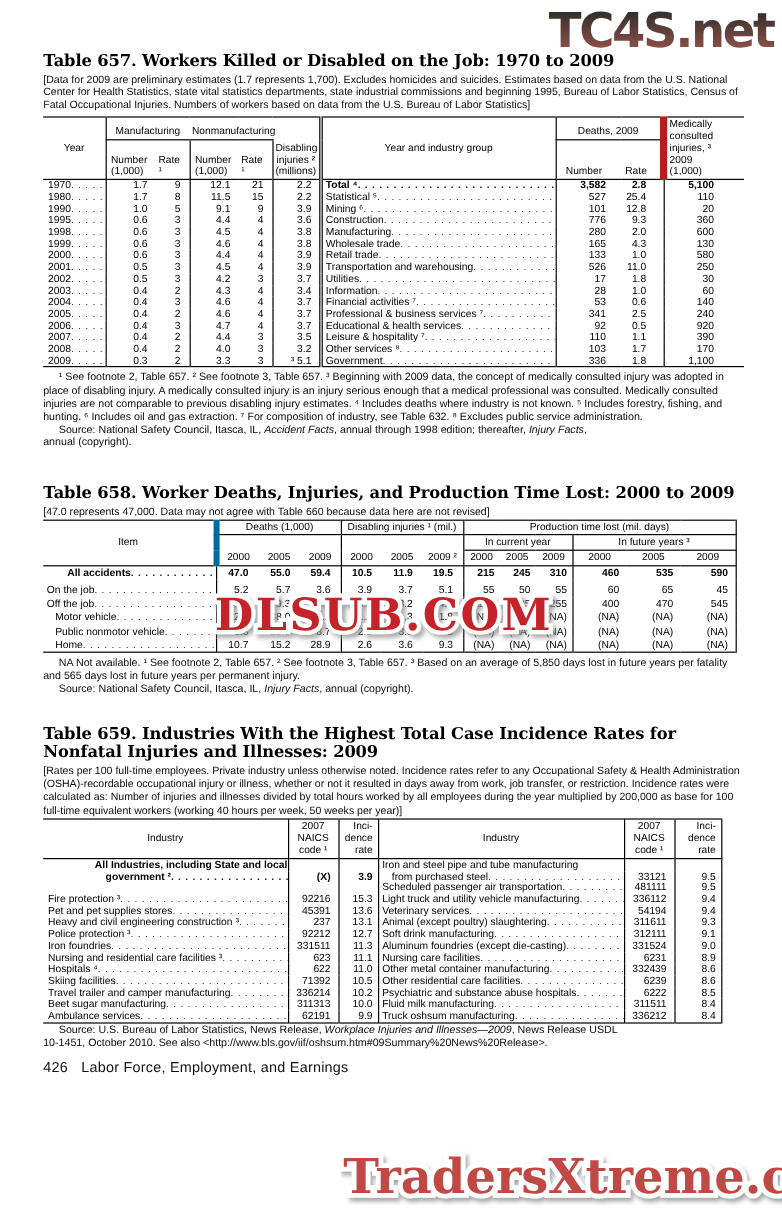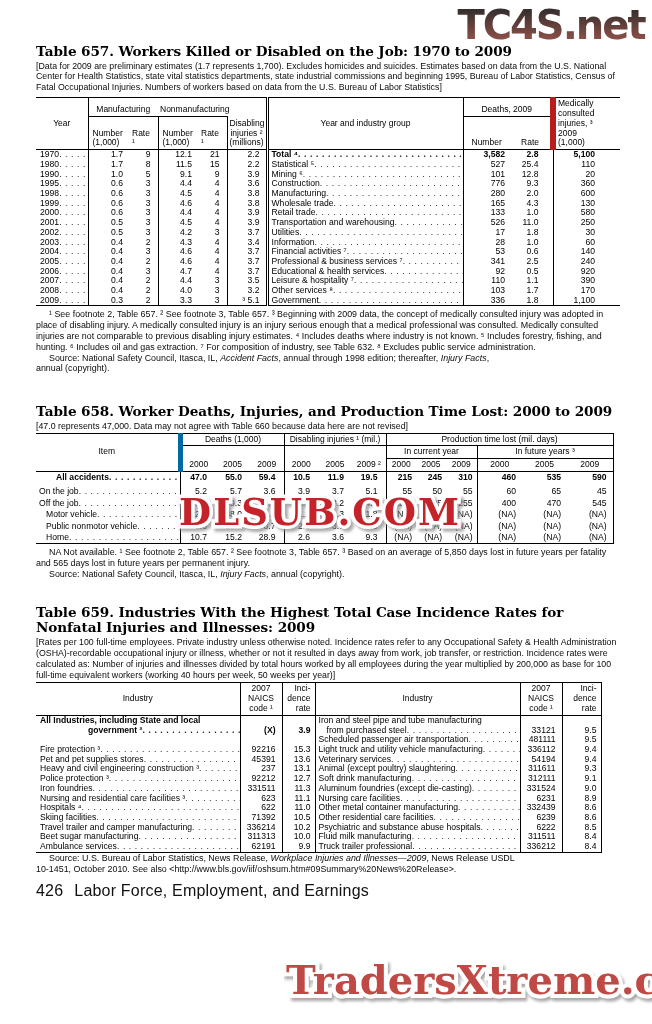--- a/index.html
+++ b/index.html
@@ -11,21 +11,21 @@
 .fn i{font-style:italic}
 table{border-collapse:collapse;table-layout:fixed;border-top:1px solid #000;border-bottom:1px solid #000}
 th,td{padding:0;font-weight:normal}
 thead th{font-size:8.5px;line-height:9.8px;white-space:pre-line;text-align:center;vertical-align:bottom;padding:1px 2px;border-bottom:1px solid #000}
 tbody td{font-size:8.6px;white-space:nowrap;overflow:hidden}
 .num{text-align:right}
 .b{font-weight:bold}
 .lw{display:flex;overflow:hidden;white-space:nowrap}
 .lbl{flex:0 0 auto}
 .lead{flex:1 1 auto;overflow:hidden;color:#222;letter-spacing:.6px}
-.cen{display:block;text-align:left;width:100%}
+.cen{display:block;text-align:right;width:100%}
 
 .t657{width:584px;margin-top:4px}
 .t657 tbody td{line-height:9.7px}
 .t657 .h-year{vertical-align:middle;border-right:1px solid #000}
 .t657 .h-grp{vertical-align:middle;border-left:3px double #000}
 .t657 .h-num{text-align:left;padding-left:4px}
 .t657 .h-rate{text-align:left;padding-right:7px}
 .t657 .r1,.t657 .r2{border-right:1px solid #000}
 .t657 .h-deaths{border-left:1px solid #000}
 .t657 .h-dnum{text-align:left;padding-left:8px;border-left:1px solid #000}
@@ -64,21 +64,21 @@
 .t659 .h-rate9{text-align:right;padding-right:4px}
 .t659 tbody td{border-right:1px solid #000}
 .t659 .lind .lbl{padding-left:4px}
 .t659 .lgov .lbl{padding-left:52px}
 .t659 .rind .lbl{padding-left:3px}
 .t659 .rin .lbl{padding-left:11px}
 .t659 .codes{padding-right:6px}
 .t659 .rates{padding-right:4px}
 
 .footer{margin-top:8px;width:584px}
-.pageline{font-size:16px;color:#111;letter-spacing:.2px}
+.pageline{font-size:12px;color:#111;letter-spacing:.2px}
 .pageline .pn{margin-right:11px}
 .census{font-size:9.3px;text-align:right;margin-top:4px;color:#1a1a1a}
 
 .wm{position:absolute;pointer-events:none}
 .wm-top{top:-2px;left:448px;z-index:5}
 .wm-mid{top:484px;left:162px;z-index:5}
 .wm-bot{top:944px;left:284px;z-index:5}
 .mt658{margin-top:30px}
 .mt659{margin-top:25px}
 .mtfn{margin-top:3px}
@@ -930,21 +930,21 @@
             <td class="lind">
               <div class="lw">
                 <span class="lbl">Ambulance services</span>
                 <span class="lead"> . . . . . . . . . . . . . . . . . . . . . . . . . . . . . . . . . . . . . . . . . . . . . . . . . . . . . . . . . . . . . . . . . . . . . . . . . . . . . . . .</span>
               </div>
             </td>
             <td class="num codes">62191</td>
             <td class="num rates">9.9</td>
             <td class="rind">
               <div class="lw">
-                <span class="lbl">Truck trailer professional</span>
+                <span class="lbl">Truck oshsum manufacturing</span>
                 <span class="lead"> . . . . . . . . . . . . . . . . . . . . . . . . . . . . . . . . . . . . . . . . . . . . . . . . . . . . . . . . . . . . . . . . . . . . . . . . . . . . . . . .</span>
               </div>
             </td>
             <td class="num codes">336212</td>
             <td class="num rates">8.4</td>
           </tr>
         </tbody>
     </table>
     <p class="fn"><span>Source: U.S. Bureau of Labor Statistics, News Release, </span><i>Workplace Injuries and Illnesses—2009</i><span>, News Release USDL</span><br><span>10-1451, October 2010. See also &lt;http://www.bls.gov/iif/oshsum.htm#09Summary%20News%20Release&gt;.</span></p>
   </section>

